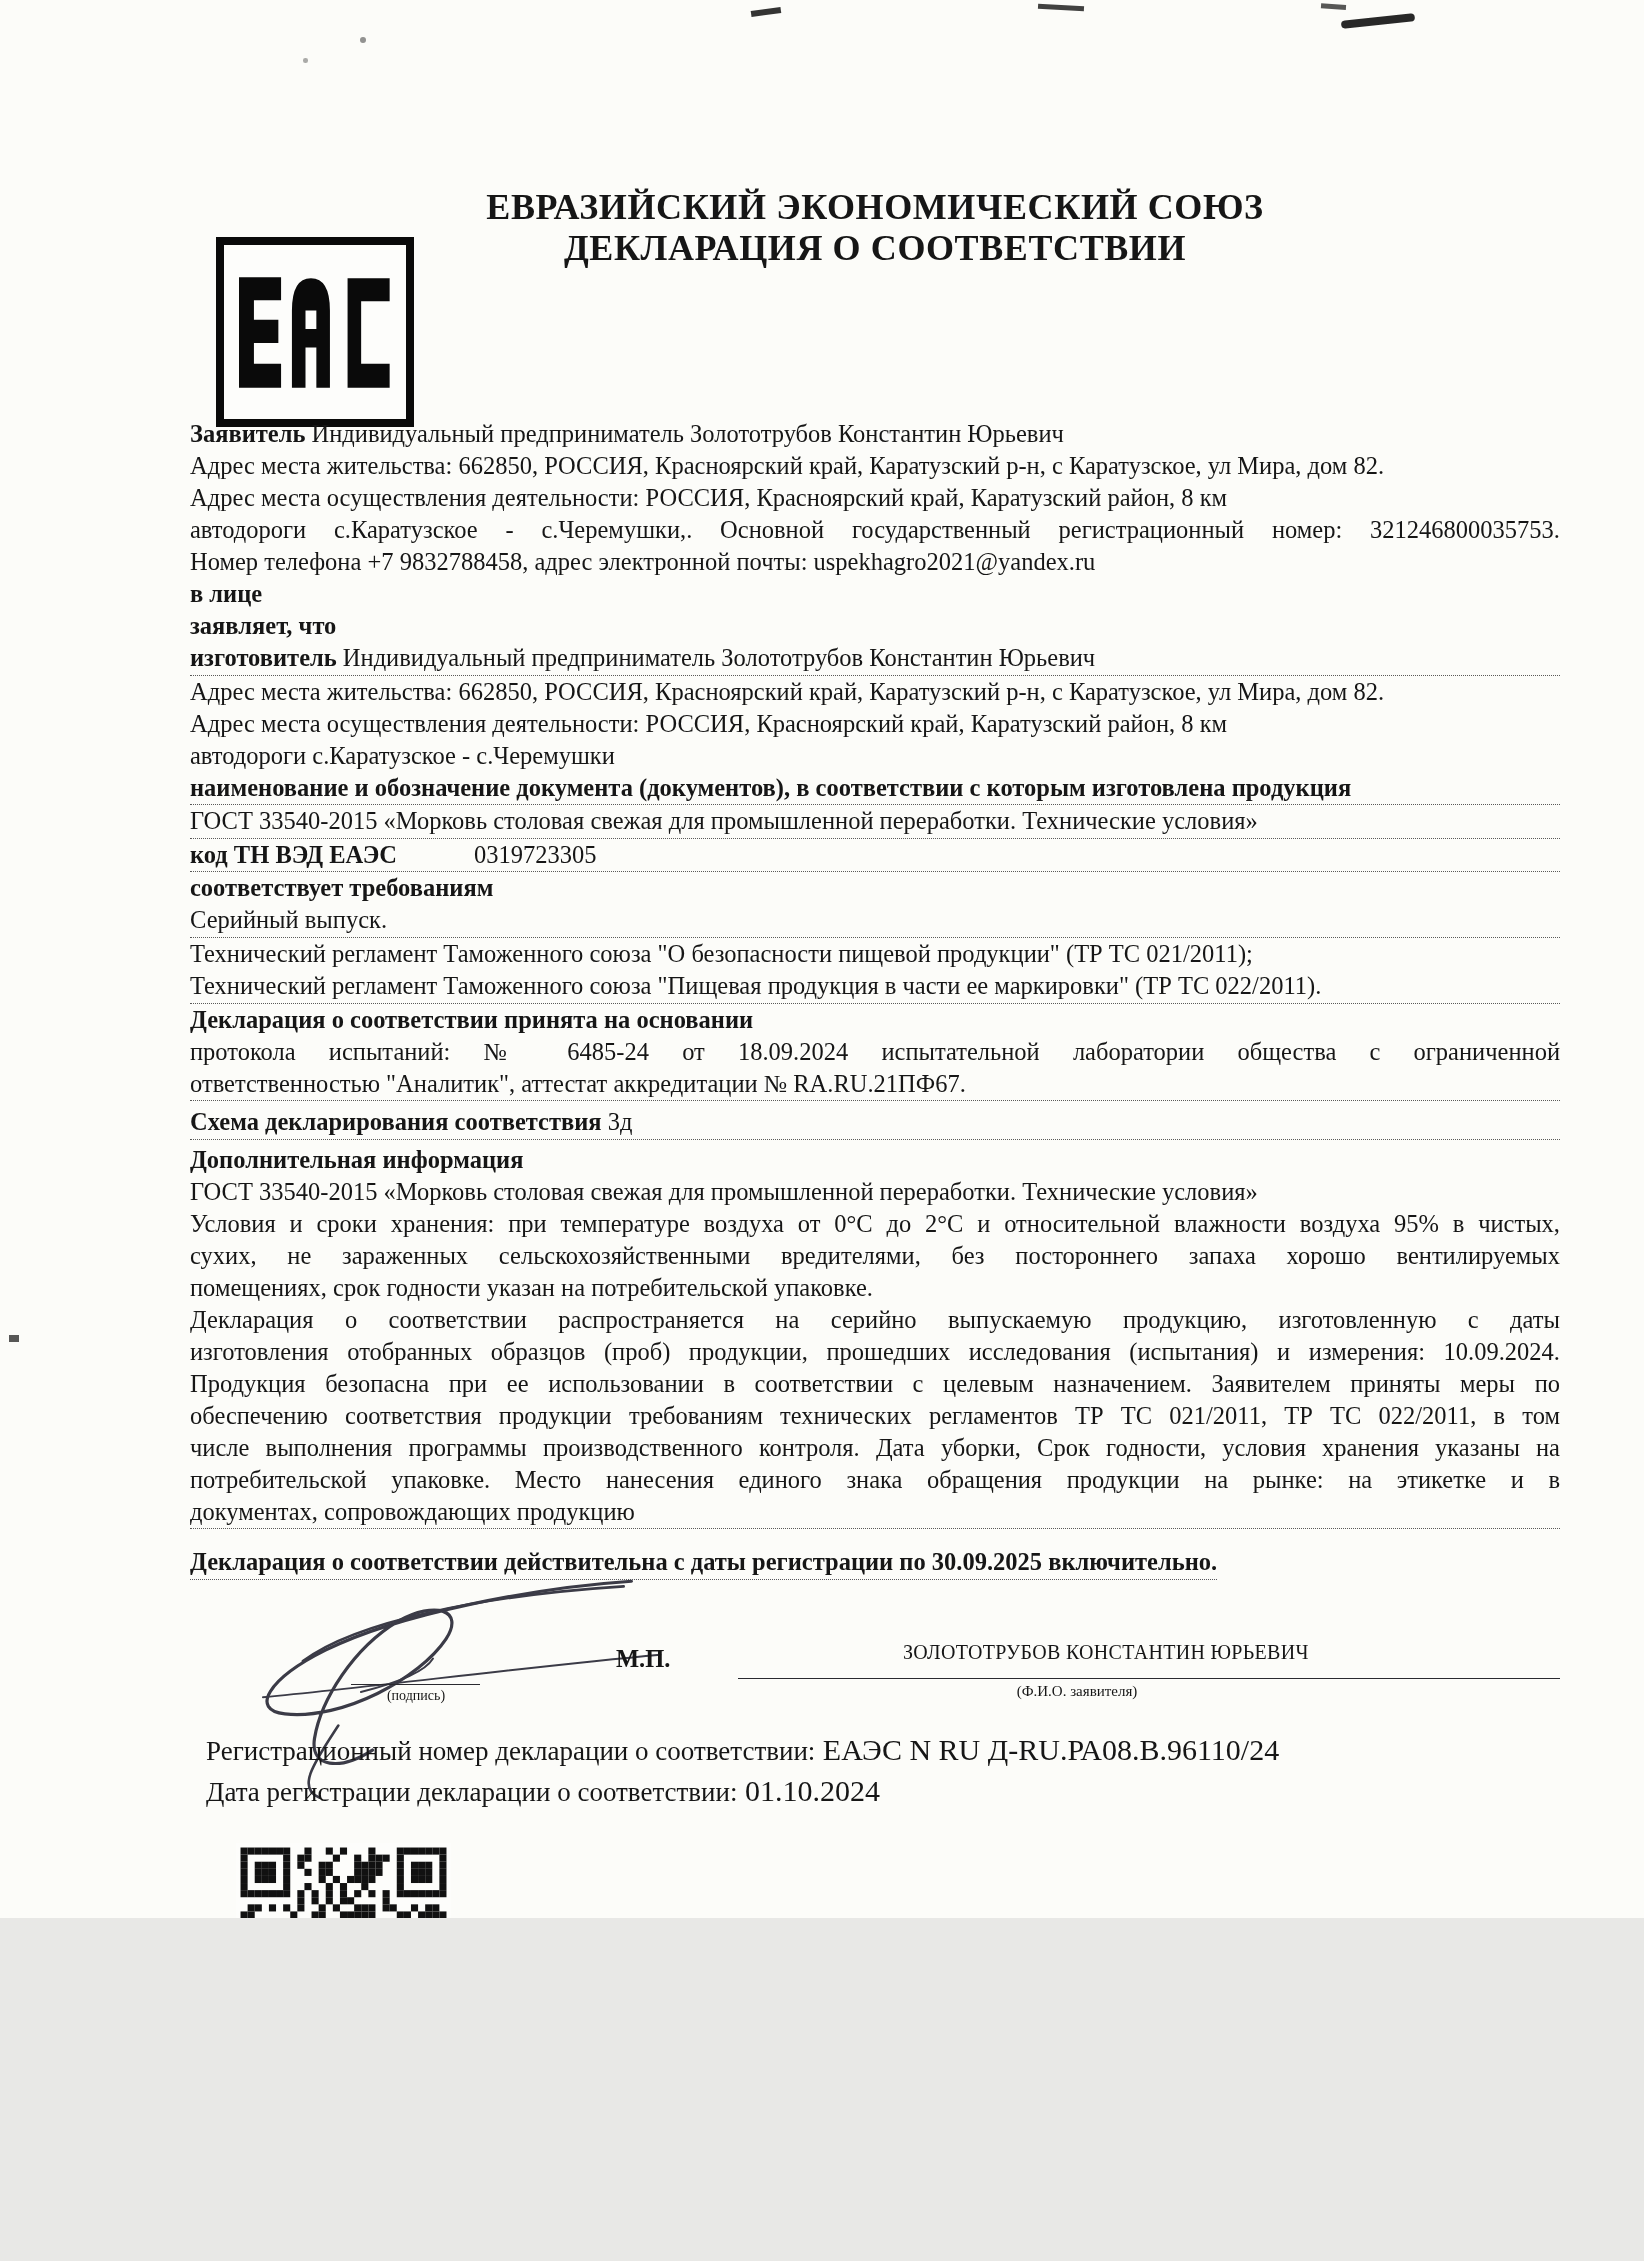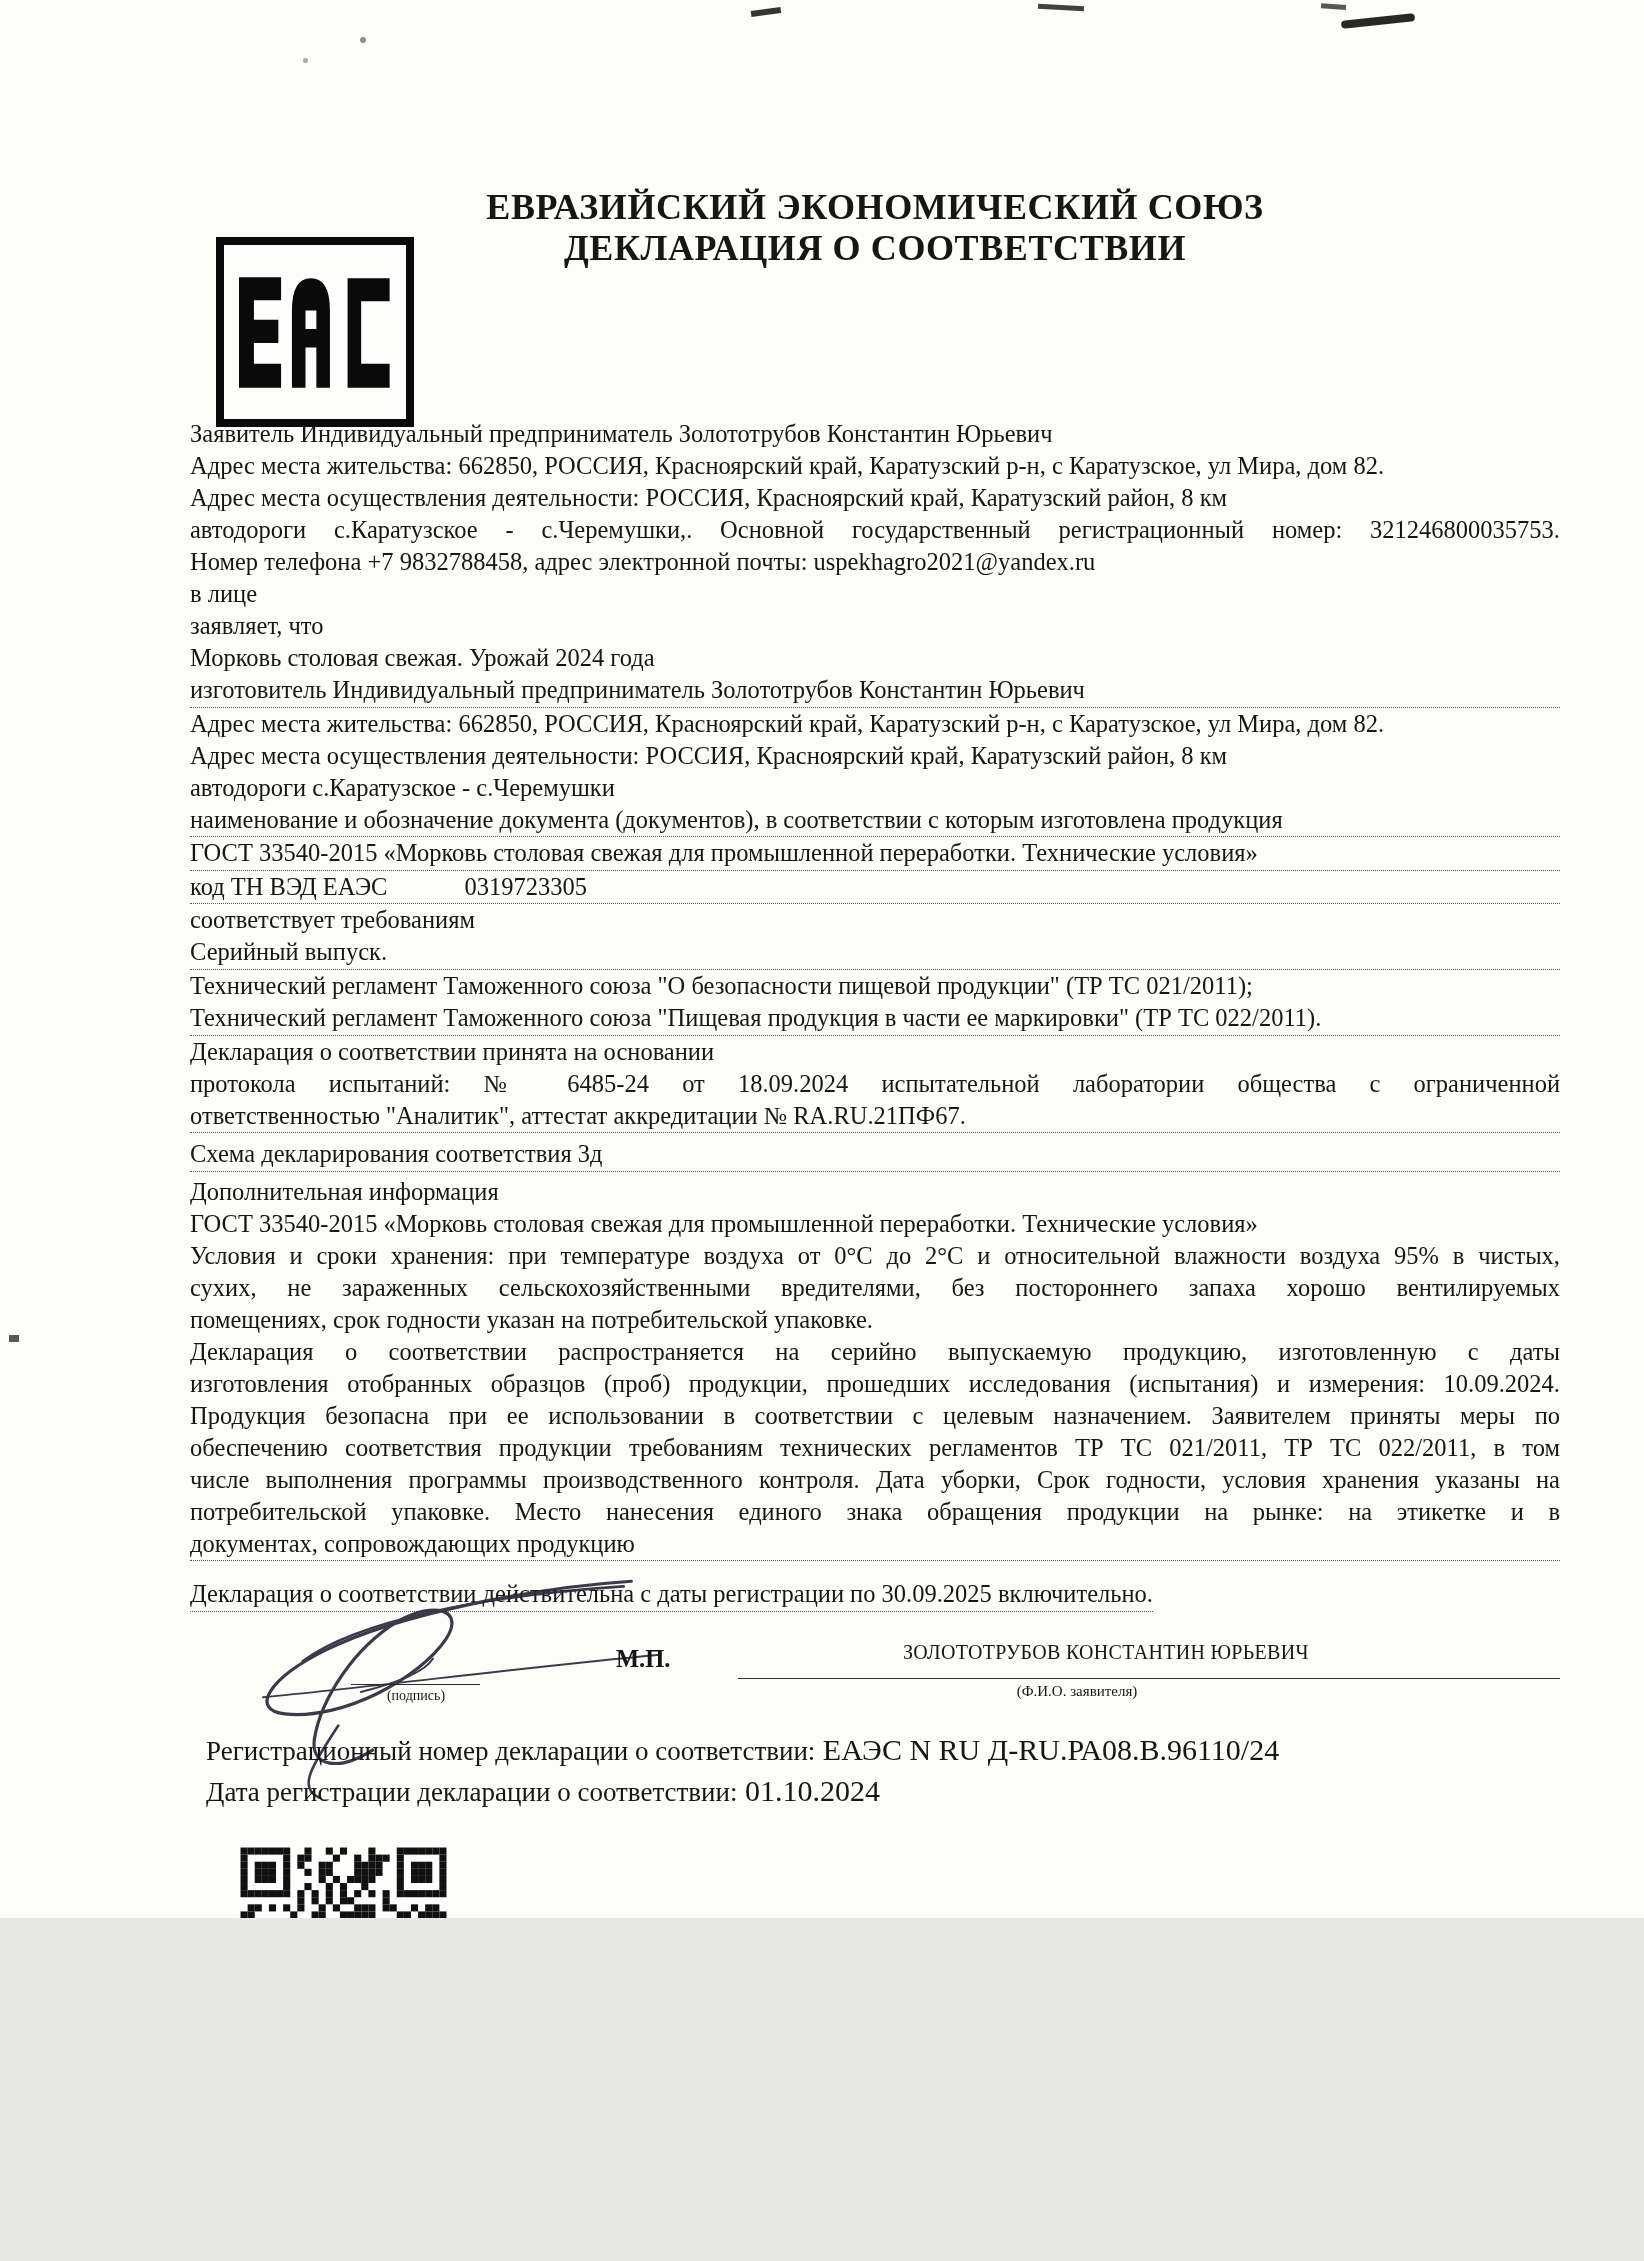--- a/index.html
+++ b/index.html
@@ -27,21 +27,21 @@
     background:#fdfdfb;
   }
   
   .doc-body{
     position:absolute;left:190px;top:418px;width:1370px;
     font-size:24.5px;line-height:32px;
   }
   .line{white-space:normal;}
   .line.dotted{border-bottom:1.9px dotted #5a5a58;padding-bottom:0.6px;}
   .line.just{text-align:justify;text-align-last:justify;}
-  .b{font-weight:normal;}
+  .b{font-weight:bold;}
   .tab{margin-left:77px;}
   .du{border-bottom:1.9px dotted #55555a;padding-bottom:3.2px;}
   
   .sig-svg{position:absolute;left:206px;top:1531px;}
   .podpis-line{position:absolute;left:351px;top:1684px;width:129px;border-top:1.9px solid #2a2a30;}
   .podpis-label{position:absolute;left:345px;top:1688px;width:142px;text-align:center;font-size:14px;}
   .mp{position:absolute;left:616px;top:1645px;font-size:24.5px;font-weight:bold;}
   .fio-name{position:absolute;left:903px;top:1641px;font-size:20px;letter-spacing:0.3px;}
   .fio-line{position:absolute;left:738px;top:1678px;width:822px;border-top:1.9px solid #2a2a30;}
   .fio-label{position:absolute;left:961px;top:1683px;width:232px;text-align:center;font-size:15px;}
@@ -91,21 +91,20 @@
   </div>
 
   <div class="doc-body">
       <div class="line"><span class="b">Заявитель </span><span>Индивидуальный предприниматель Золототрубов Константин Юрьевич</span></div>
       <div class="line"><span>Адрес места жительства: 662850, РОССИЯ, Красноярский край, Каратузский р-н, с Каратузское, ул Мира, дом 82.</span></div>
       <div class="line"><span>Адрес места осуществления деятельности: РОССИЯ, Красноярский край, Каратузский район, 8 км</span></div>
       <div class="line just"><span>автодороги с.Каратузское - с.Черемушки,. Основной государственный регистрационный номер: 321246800035753.</span></div>
       <div class="line"><span>Номер телефона +7 9832788458, адрес электронной почты: uspekhagro2021@yandex.ru</span></div>
       <div class="line"><span class="b">в лице</span></div>
       <div class="line"><span class="b">заявляет, что</span></div>
-      <div class="line"><span>Морковь столовая свежая. Урожай 2024 года</span></div>
       <div class="line dotted"><span class="b">изготовитель </span><span>Индивидуальный предприниматель Золототрубов Константин Юрьевич</span></div>
       <div class="line"><span>Адрес места жительства: 662850, РОССИЯ, Красноярский край, Каратузский р-н, с Каратузское, ул Мира, дом 82.</span></div>
       <div class="line"><span>Адрес места осуществления деятельности: РОССИЯ, Красноярский край, Каратузский район, 8 км</span></div>
       <div class="line"><span>автодороги с.Каратузское - с.Черемушки</span></div>
       <div class="line dotted"><span class="b">наименование и обозначение документа (документов), в соответствии с которым изготовлена продукция</span></div>
       <div class="line dotted"><span>ГОСТ 33540-2015 «Морковь столовая свежая для промышленной переработки. Технические условия»</span></div>
       <div class="line dotted"><span class="b">код ТН ВЭД ЕАЭС</span><span class="tab">0319723305</span></div>
       <div class="line"><span class="b">соответствует требованиям</span></div>
       <div class="line dotted"><span>Серийный выпуск.</span></div>
       <div class="line"><span>Технический регламент Таможенного союза "О безопасности пищевой продукции" (ТР ТС 021/2011);</span></div>

